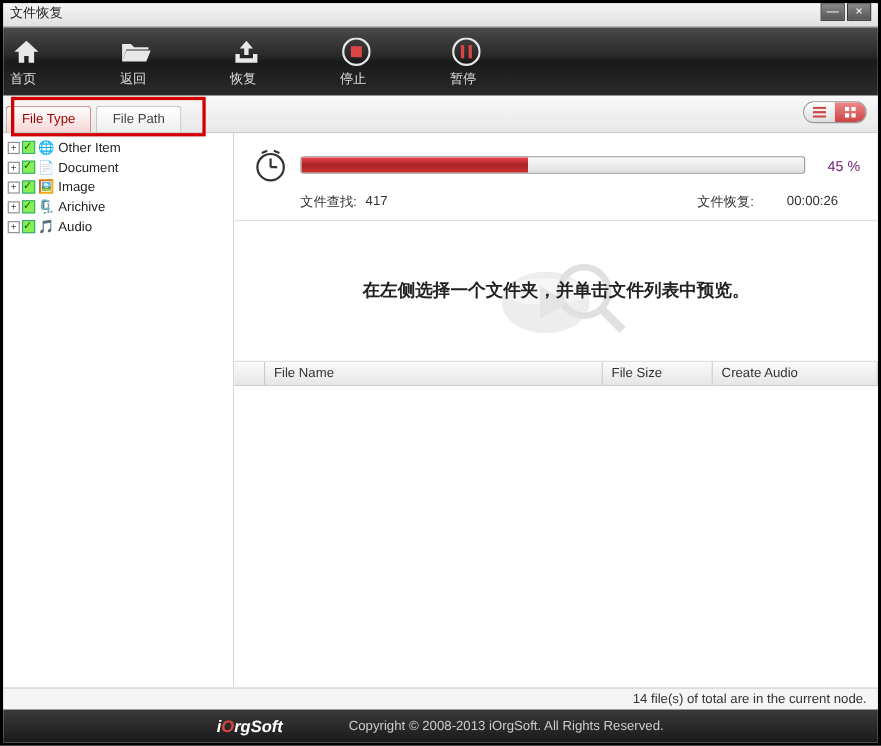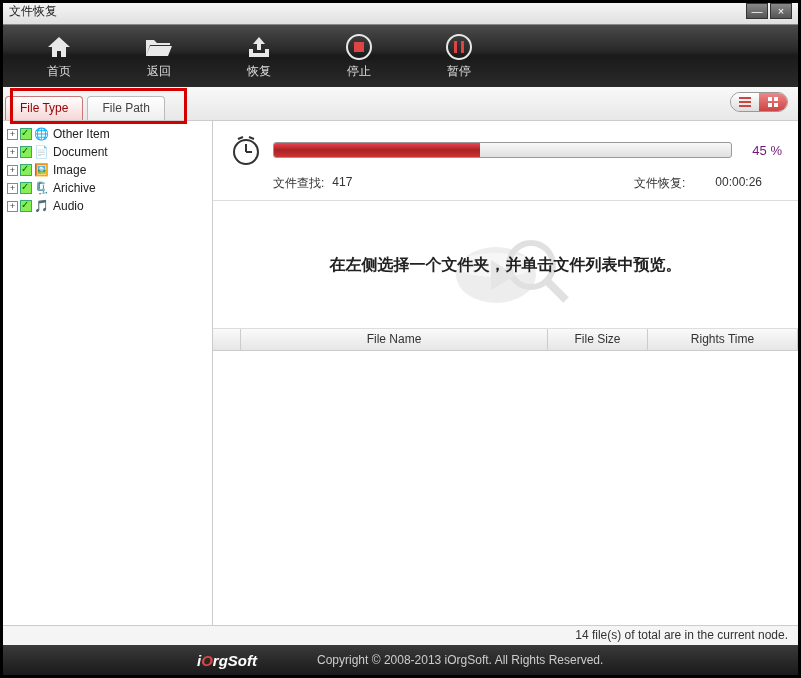--- a/index.html
+++ b/index.html
@@ -10,21 +10,21 @@
 
 .titlebar { height: 22px; background: linear-gradient(#f5f5f5,#e0e0e0); display: flex; padding: 0 6px; border-bottom: 1px solid #888; }
 .titlebar .title { flex: 1; font-size: 12px; color: #222; }
 .titlebar .wbtn { width: 22px; height: 16px; margin-left: 2px; background: linear-gradient(#888,#555); color: #fff; display: flex; align-items: center; justify-content: center; font-size: 11px; border: 1px solid #333; cursor: pointer; }
 
 
 .redbox { position: absolute; border: 3px solid #d40000; pointer-events: none; }
 
 
 .toolbar { height: 62px; background: linear-gradient(#4a4a4a,#2a2a2a 40%,#1a1a1a 50%,#2a2a2a); display: flex; align-items: center; padding: 0 6px; }
-.tbtn { width: 100px; height: 56px; display: flex; flex-direction: column; align-items: center; justify-content: center; color: #ddd; cursor: pointer; }
+.tbtn { width: 100px; height: 56px; display: flex; flex-direction: column; align-items: flex-start; justify-content: center; color: #ddd; cursor: pointer; }
 .tbtn .ticon { width: 30px; height: 28px; display: flex; align-items: center; justify-content: center; }
 .tbtn .tlabel { font-size: 12px; margin-top: 2px; }
 .tbtn svg { fill: #e8e8e8; }
 
 
 .subbar { height: 34px; background: linear-gradient(#f8f8f8,#e8e8e8); border-bottom: 1px solid #ccc; display: flex; align-items: flex-end; padding-left: 2px; position: relative; }
 .tab { height: 24px; padding: 0 14px; line-height: 22px; font-size: 12px; color: #900; background: linear-gradient(#fff,#f6d6d6); border: 1px solid #c77; border-bottom: none; border-radius: 4px 4px 0 0; margin-right: 4px; cursor: pointer; }
 .tab.inactive { background: linear-gradient(#fff,#eee); color: #444; border-color: #bbb; }
 .pill-toggle { position: absolute; right: 10px; top: 5px; width: 58px; height: 20px; border: 1px solid #999; border-radius: 10px; display: flex; overflow: hidden; cursor: pointer; }
 .pill-toggle > div { flex: 1; display: flex; align-items: center; justify-content: center; }
@@ -55,21 +55,21 @@
 .stat-row .rlab { margin-left: auto; margin-right: 30px; }
 .stat-row .rval { margin-right: 20px; }
 
 
 .preview { height: 128px; display: flex; align-items: center; justify-content: center; position: relative; border-bottom: 1px solid #ddd; }
 .preview-bg { position: absolute; width: 140px; height: 100px; opacity: 0.25; }
 .preview-text { position: relative; font-size: 16px; font-weight: bold; color: #222; line-height: 1.5; padding: 0 40px; }
 
 
 .table-head { height: 22px; background: linear-gradient(#fafafa,#e6e6e6); border-bottom: 1px solid #ccc; display: flex; }
-.table-head .col { border-right: 1px solid #ccc; padding: 3px 8px; font-size: 12px; color: #333; text-align: center; }
+.table-head .col { border-right: 1px solid #ccc; padding: 3px 8px; font-size: 12px; color: #333; }
 .table-head .c-chk { width: 28px; }
 .table-head .c-name { flex: 1; }
 .table-head .c-size { width: 100px; }
 .table-head .c-time { width: 150px; }
 .table-body { flex: 1; background: #fff; }
 
 
 .status { height: 20px; border-top: 1px solid #ccc; background: #f5f5f5; text-align: right; padding: 2px 10px; font-size: 12px; color: #333; }
 .footer { height: 30px; background: linear-gradient(#3a3a3a,#1a1a1a); color: #ccc; display: flex; align-items: center; padding: 0 14px; font-size: 12px; }
 .footer .brand { font-weight: bold; font-size: 15px; font-style: italic; color: #fff; margin: 0 60px 0 180px; }
@@ -223,21 +223,21 @@
                 <polygon points="55,45 55,75 80,60" fill="#999"></polygon>
               </svg>
         </div>
         <div class="preview-text">在左侧选择一个文件夹，并单击文件列表中预览。</div>
       </div>
 
       <div class="table-head">
         <div class="col c-chk"></div>
         <div class="col c-name">File Name</div>
         <div class="col c-size">File Size</div>
-        <div class="col c-time">Rights Time</div>
+        <div class="col c-time">Create Audio</div>
       </div>
       <div class="table-body"></div>
     </div>
   </div>
 
   <div class="status">14 file(s) of total are in the current node.</div>
 
   <div class="footer">
     <span class="brand"><span>i</span><span class="o">O</span><span>rgSoft</span></span>
     <span>Copyright © 2008-2013 iOrgSoft. All Rights Reserved.</span>

